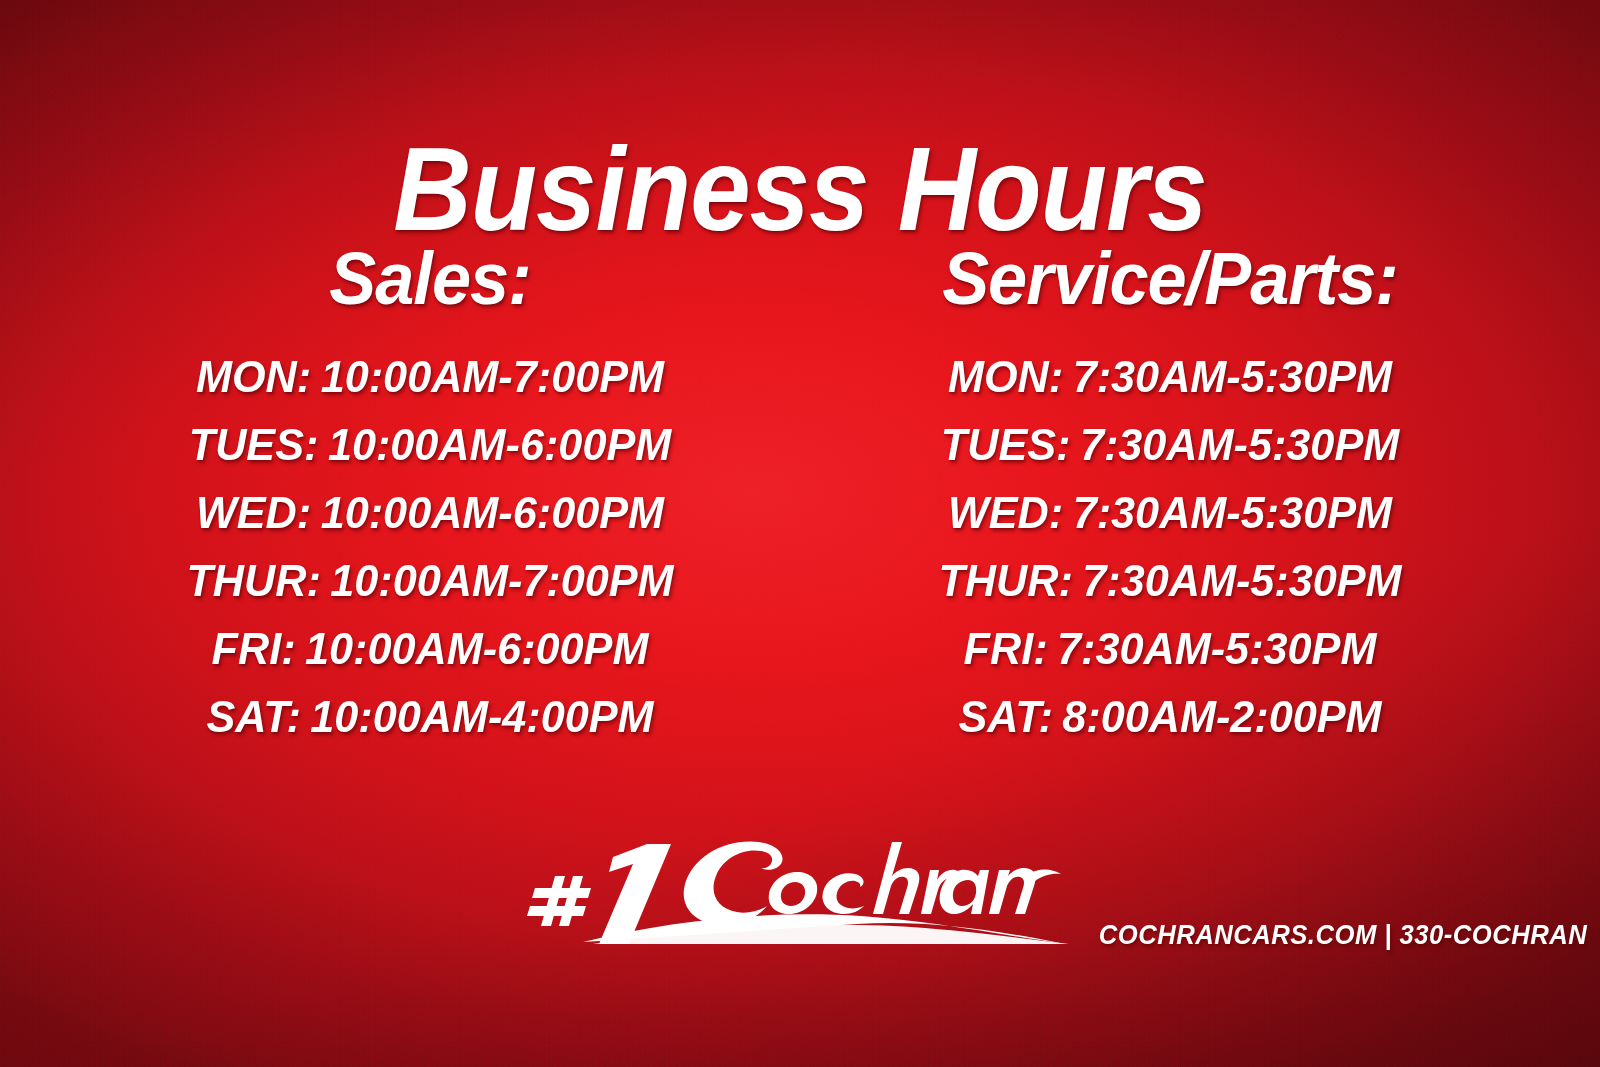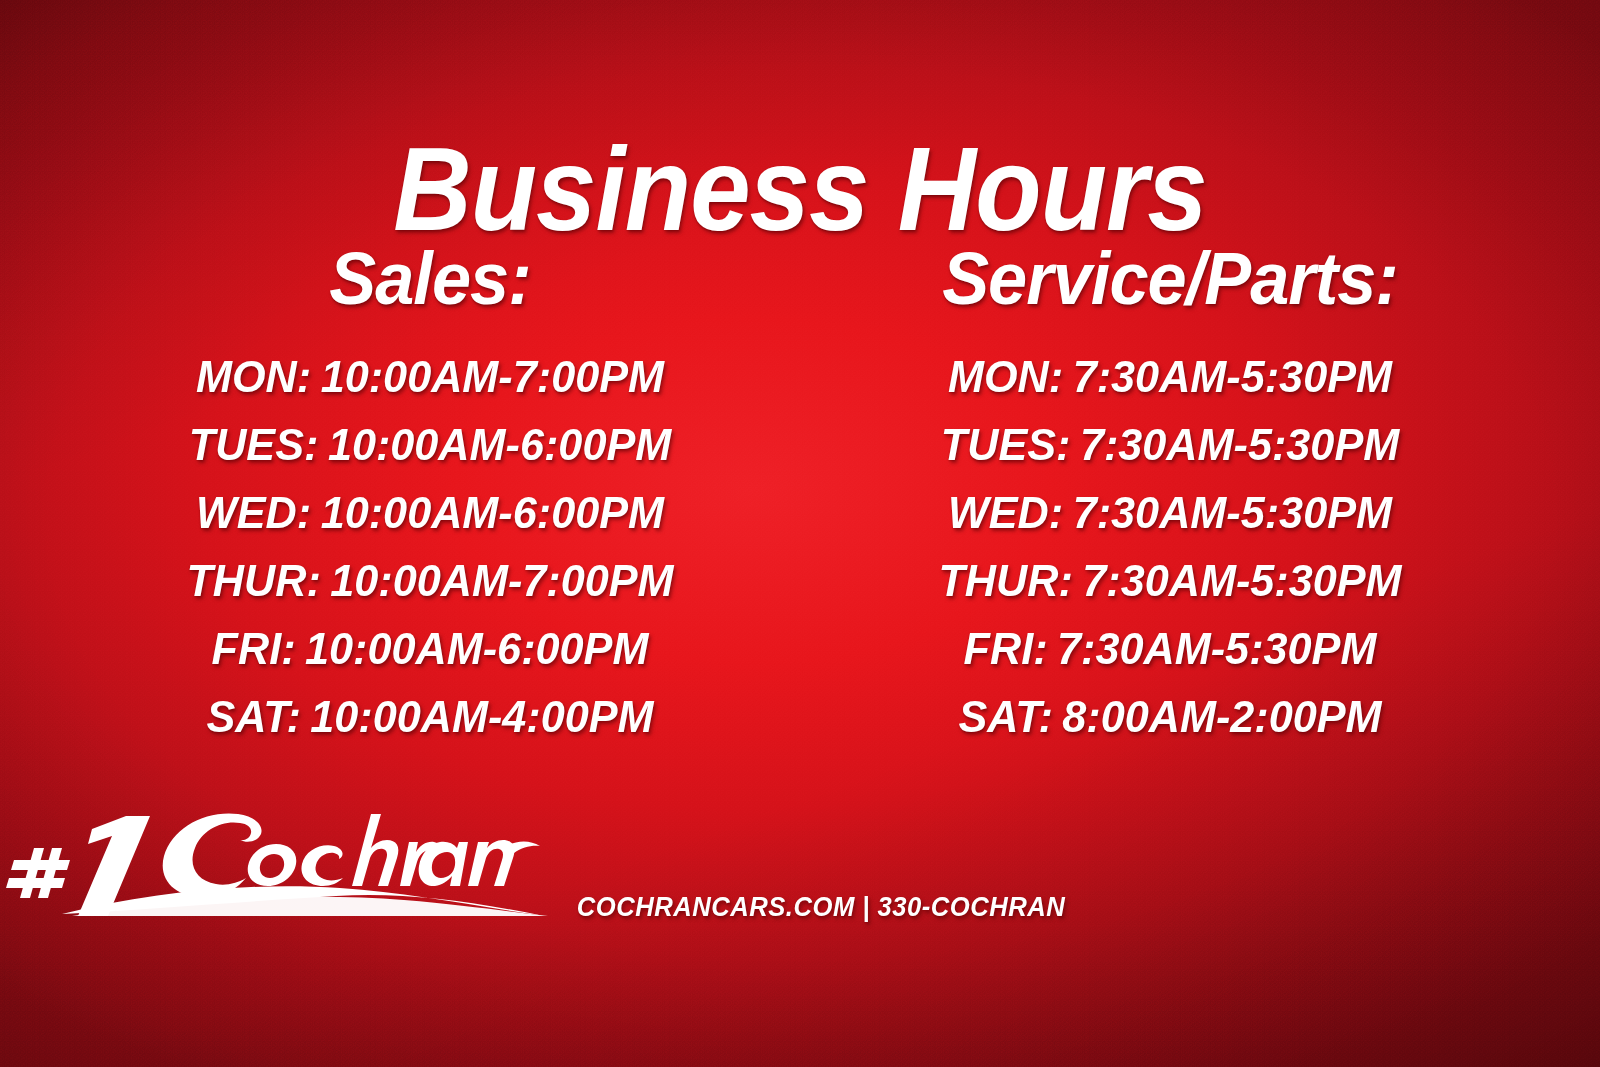--- a/index.html
+++ b/index.html
@@ -117,24 +117,24 @@
     font-style: italic;
     white-space: nowrap;
     letter-spacing: 0px;
     transform: scaleX(0.96);
   }
   .day-label { margin-right: 0.22em; }
 
   
   #logo-block {
     position: absolute;
-    top: 796px;
+    top: 824px;
     left: 0;
     width: 100%;
-    text-align: left;
+    text-align: right;
   }
   #logo-lockup {
     position: relative;
     display: inline-block;
     width: 560px;
     height: 120px;
   }
   #logo-svg { display: block; width: 560px; height: 120px; }
   #logo-tagline {
     margin-top: 6px;

